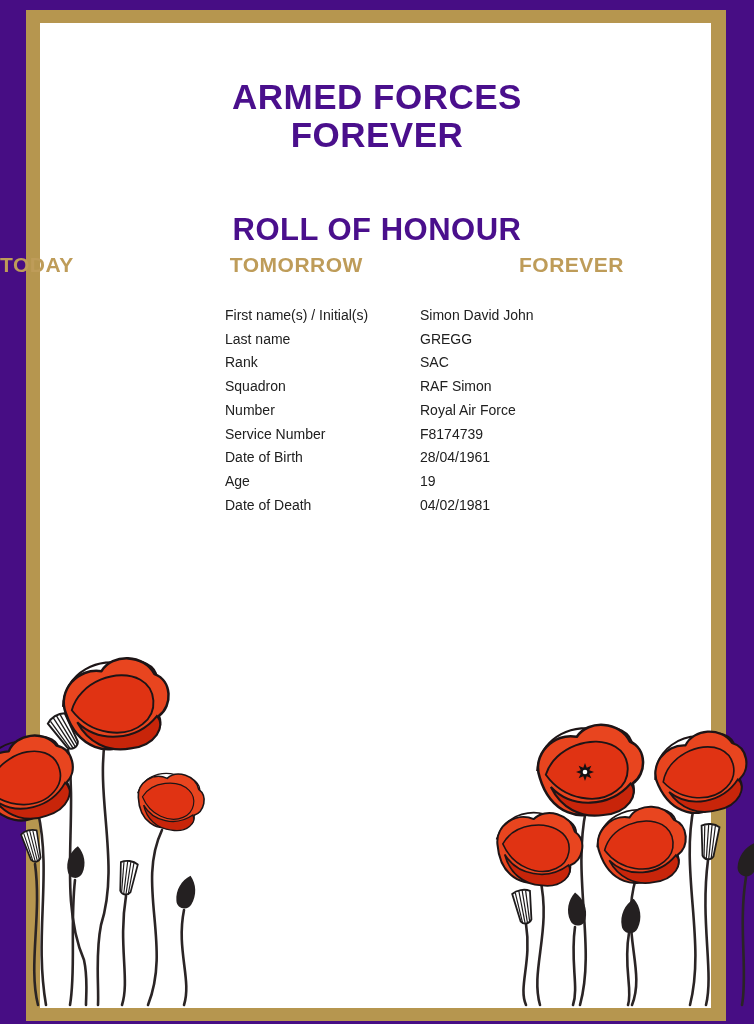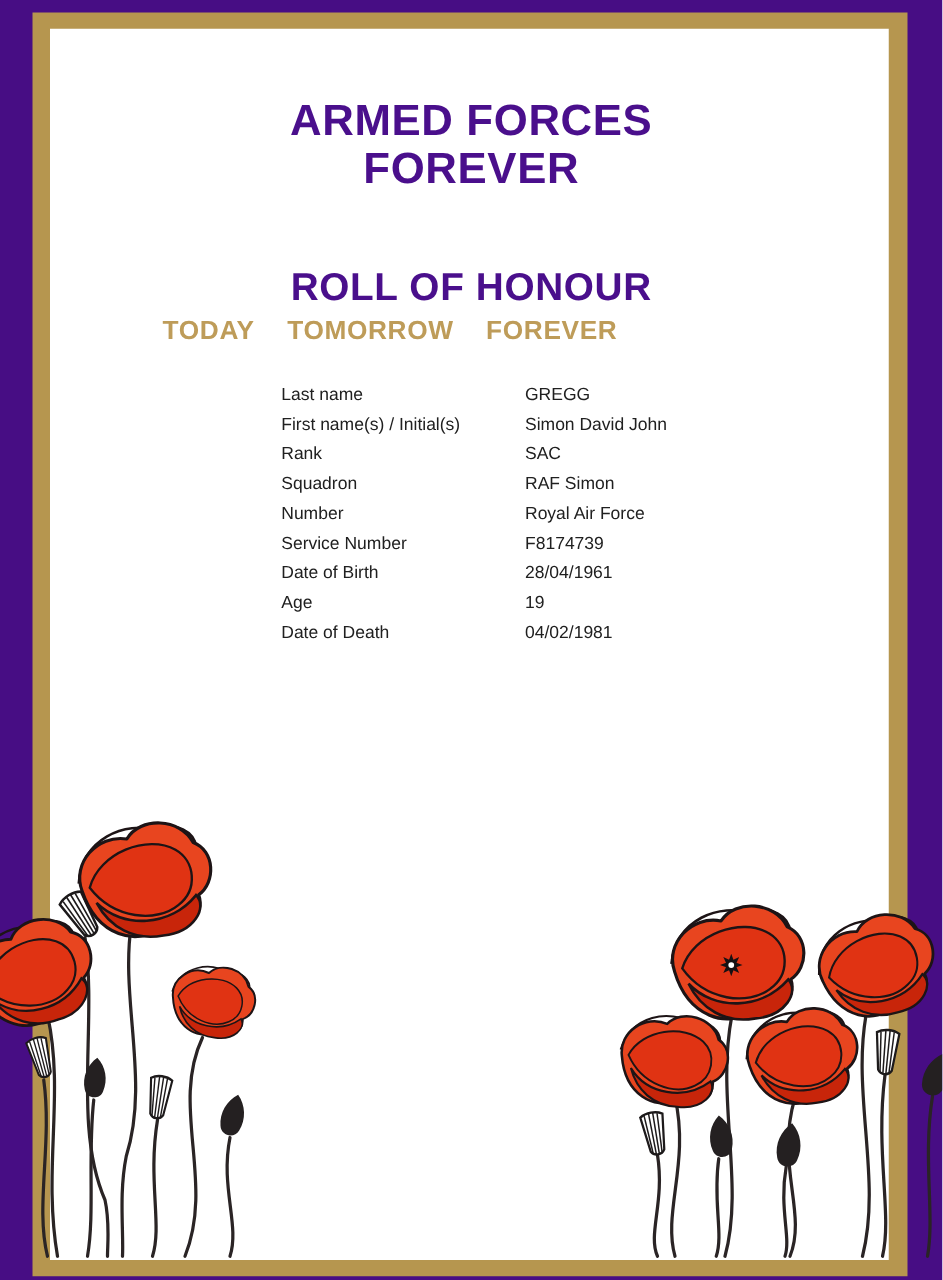--- a/index.html
+++ b/index.html
@@ -29,21 +29,21 @@
     font-size:35px; line-height:38px; font-weight:600;
     color:#4A0F8C; letter-spacing:0.5px;
   }
   .subtitle {
     position:absolute; left:0; top:212px; width:754px;
     font-size:31px; line-height:36px; font-weight:600;
     color:#4A0F8C; letter-spacing:0.5px; text-align:center;
   }
   .motto {
     position:absolute; left:0; top:252px; width:624px;
-    display:flex; justify-content:center; gap:26px;
+    display:flex; justify-content:space-between; gap:26px;
     font-size:21px; line-height:26px; font-weight:600;
     color:#BE9C59; letter-spacing:0.5px;
   }
 
   .record {
     position:absolute; left:225px; top:304px; width:320px;
     font-size:14px; color:#202020;
   }
   .record .row { display:flex; line-height:23.7px; }
   .record .label { width:195px; flex:0 0 195px; }
@@ -69,26 +69,26 @@
     <div class="subtitle">ROLL OF HONOUR</div>
     <div class="motto">
       <span>TODAY</span>
       <span>TOMORROW</span>
       <span>FOREVER</span>
     </div>
   </div>
 
   <div class="record">
     <div class="row">
+      <span class="label">First name(s) / Initial(s)</span>
+      <span class="value">Simon David John</span>
+    </div>
+    <div class="row">
       <span class="label">Last name</span>
       <span class="value">GREGG</span>
-    </div>
-    <div class="row">
-      <span class="label">First name(s) / Initial(s)</span>
-      <span class="value">Simon David John</span>
     </div>
     <div class="row">
       <span class="label">Rank</span>
       <span class="value">SAC</span>
     </div>
     <div class="row">
       <span class="label">Squadron</span>
       <span class="value">RAF Simon</span>
     </div>
     <div class="row">

